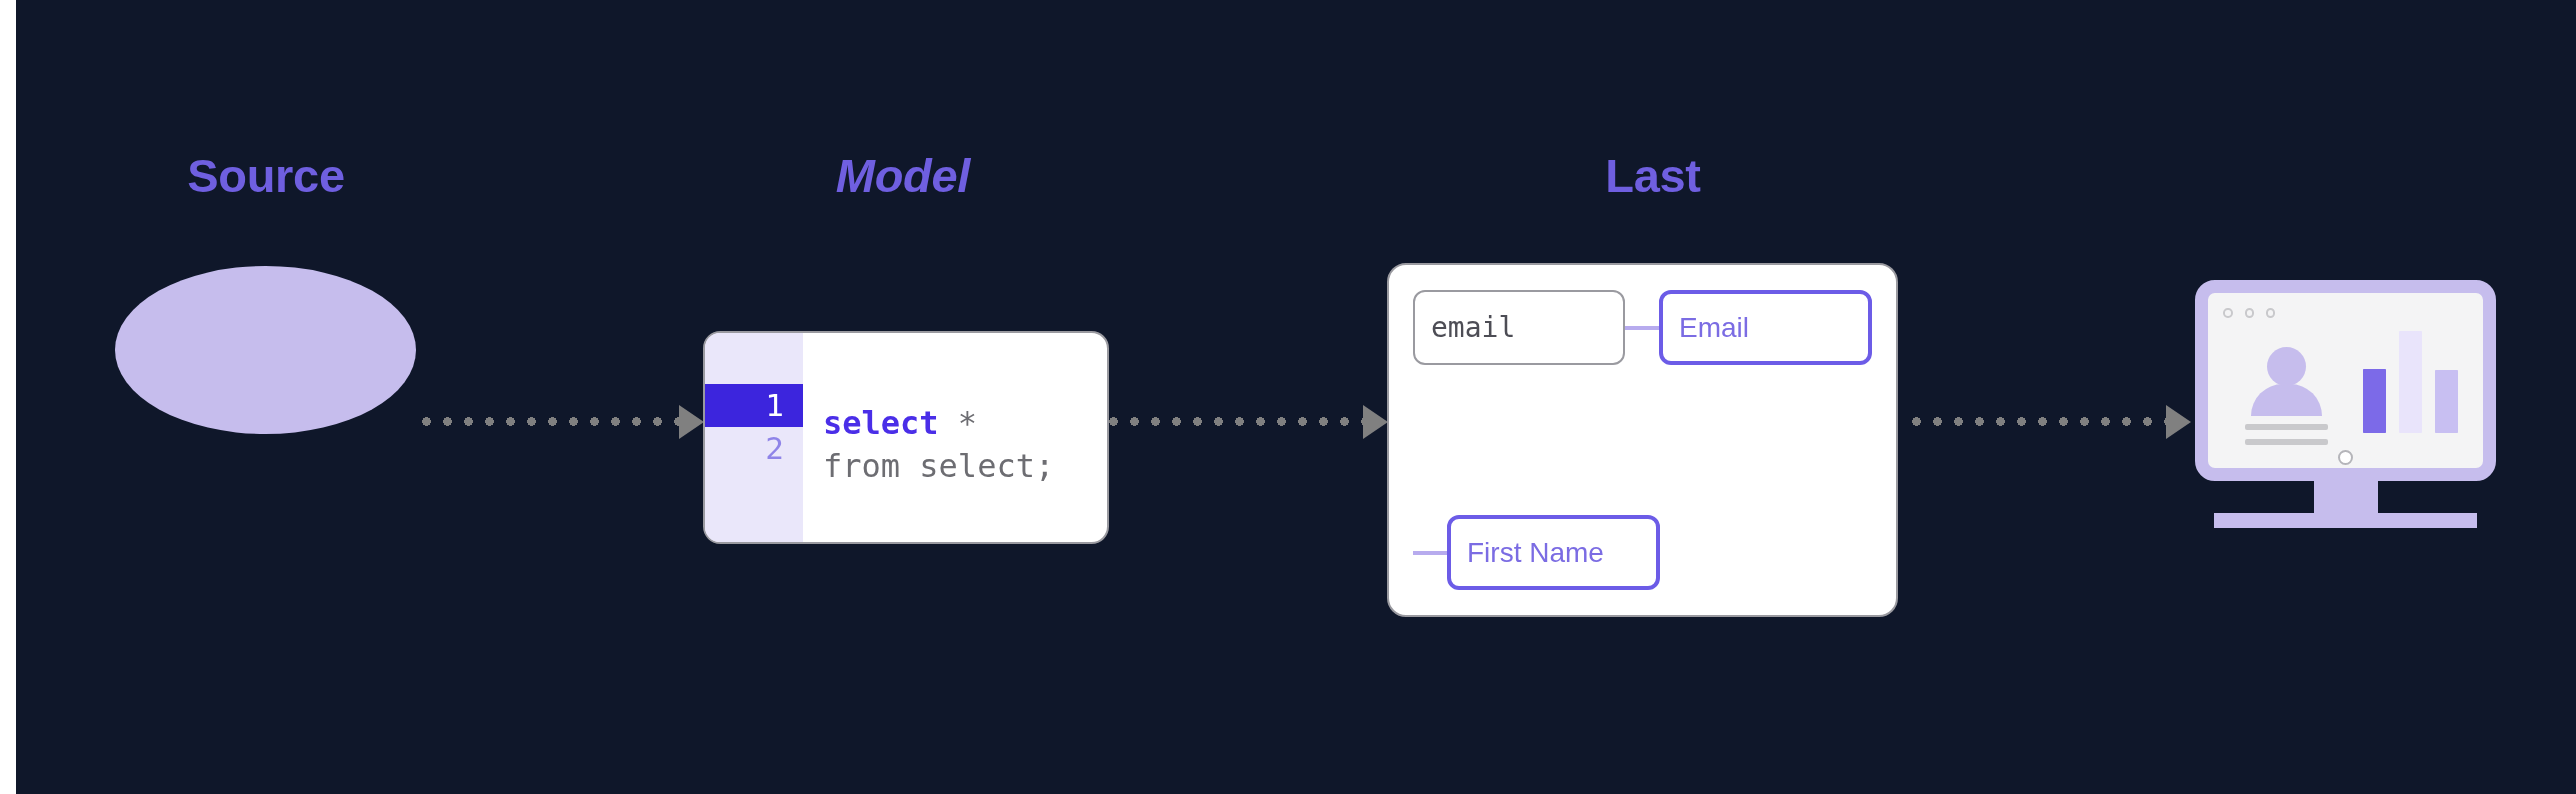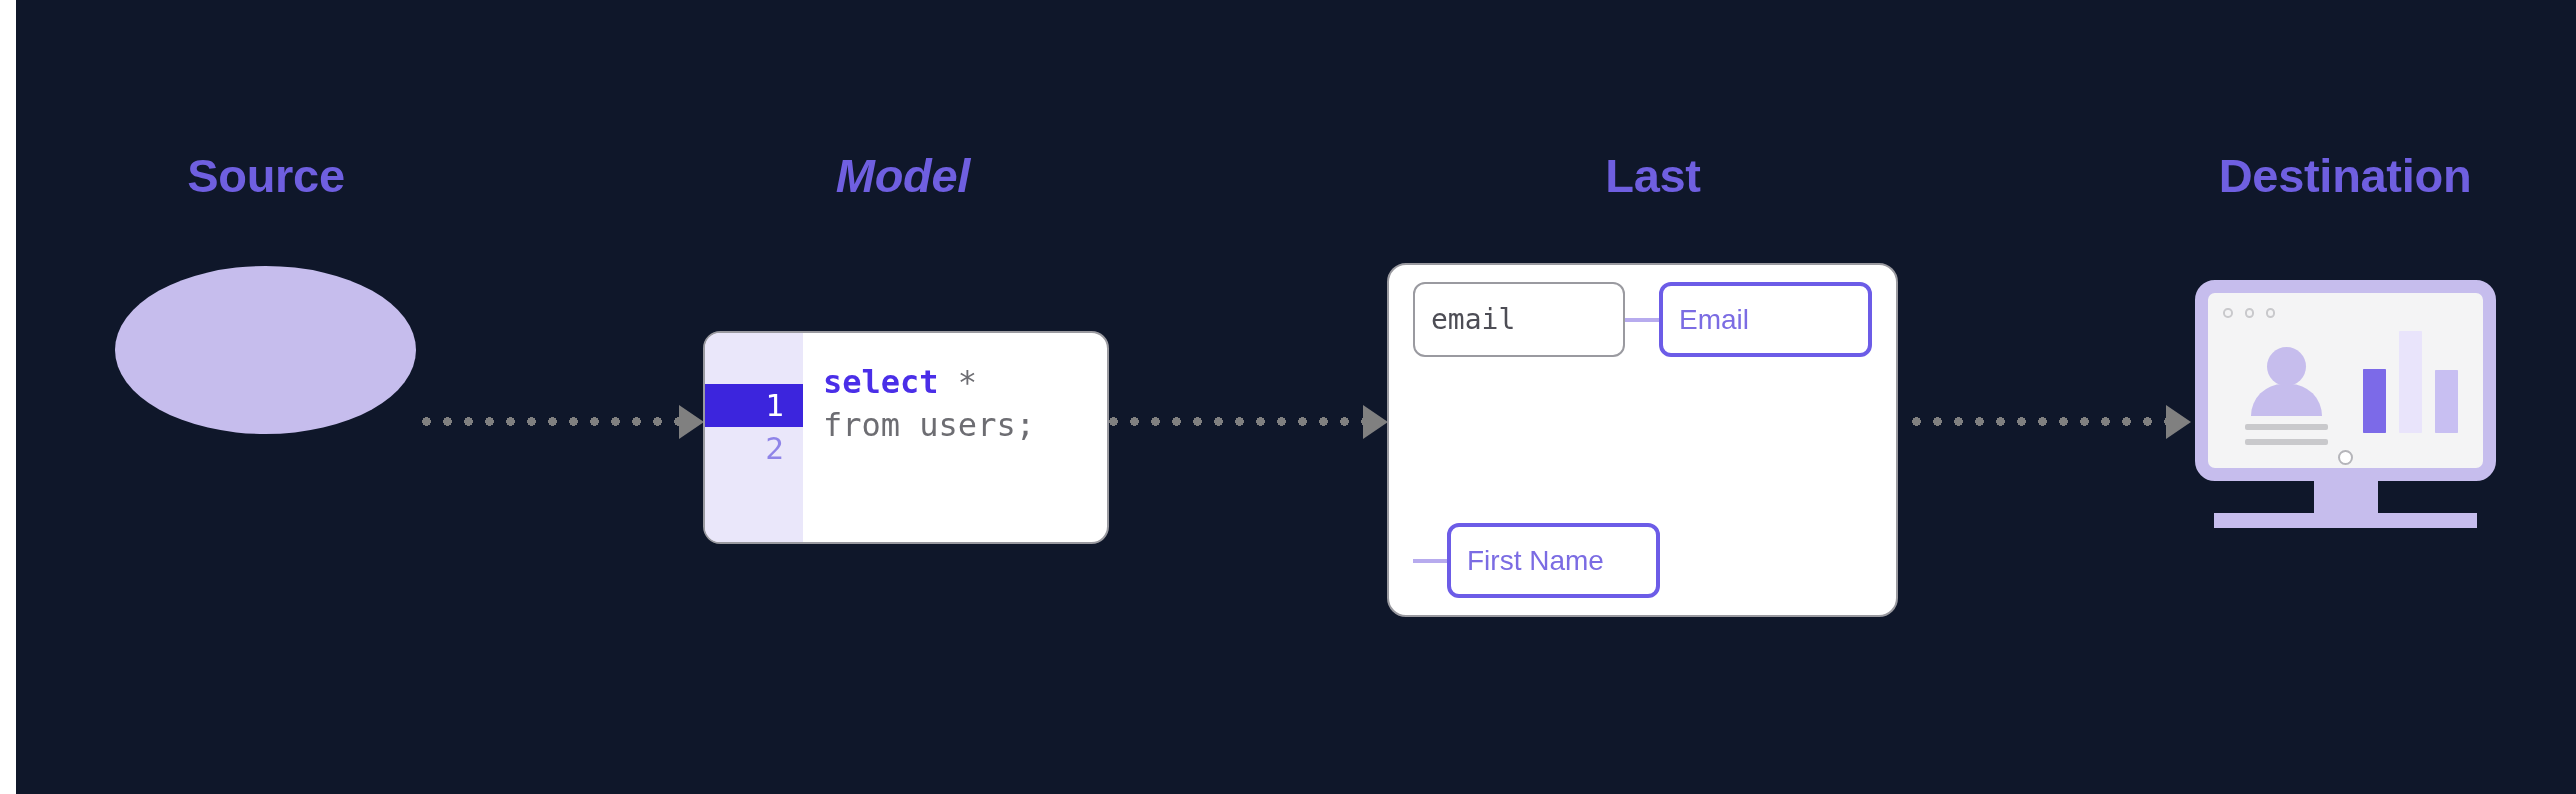--- a/index.html
+++ b/index.html
@@ -124,21 +124,21 @@
     color: #8f84e8;
     box-sizing: border-box;
   }
   .gutter-line.active {
     background: #3c25dd;
     color: #ffffff;
   }
   .code-area {
     flex: 1;
     position: relative;
-    padding-top: 28px;
+    padding-top: 69px;
     box-sizing: border-box;
     border-radius: 19px;
   }
   .code-line {
     height: 43px;
     line-height: 43px;
     font-family: "DejaVu Sans Mono", "Liberation Mono", monospace;
     font-size: 32px;
     color: #6d6d72;
     white-space: nowrap;
@@ -154,21 +154,21 @@
   #sync-panel {
     position: absolute;
     left: 1371px;
     top: 263px;
     width: 511px;
     height: 354px;
     border: 2.7px solid #9a9aa0;
     border-radius: 19px;
     background: #ffffff;
     box-sizing: border-box;
-    padding: 17px 24px;
+    padding: 25px 24px;
     display: flex;
     flex-direction: column;
     justify-content: space-between;
   }
   .sync-row {
     display: flex;
     align-items: center;
     height: 75px;
   }
   .src-field {
@@ -312,42 +312,41 @@
   }
 </style>
 </head>
 <body>
 
 <div class="stage">
 
   <div class="heading" id="heading-source">Source</div>
   <div class="heading" id="heading-model">Model</div>
   <div class="heading" id="heading-sync">Last</div>
-  <div class="heading" id="heading-destination">Destination</div>
 
   <div class="db-stack">
     <div class="db-disc bottom"></div>
     <div class="db-disc mid"></div>
     <div class="db-disc top"></div>
   </div>
 
   <div class="arrow" id="arrow-source-model">
     <div class="dots"></div>
     <div class="head"></div>
   </div>
 
   <div id="code-editor">
     <div id="code-editor-inner">
       <div class="gutter">
         <div class="gutter-line active">1</div>
         <div class="gutter-line">2</div>
       </div>
       <div class="code-area">
         <div class="code-line"><span class="kw">select</span><span> *</span></div>
-        <div class="code-line"><span>from users;</span></div>
+        <div class="code-line"><span>from select;</span></div>
       </div>
     </div>
   </div>
 
   <div class="arrow" id="arrow-model-sync">
     <div class="dots"></div>
     <div class="head"></div>
   </div>
 
   <div id="sync-panel">

